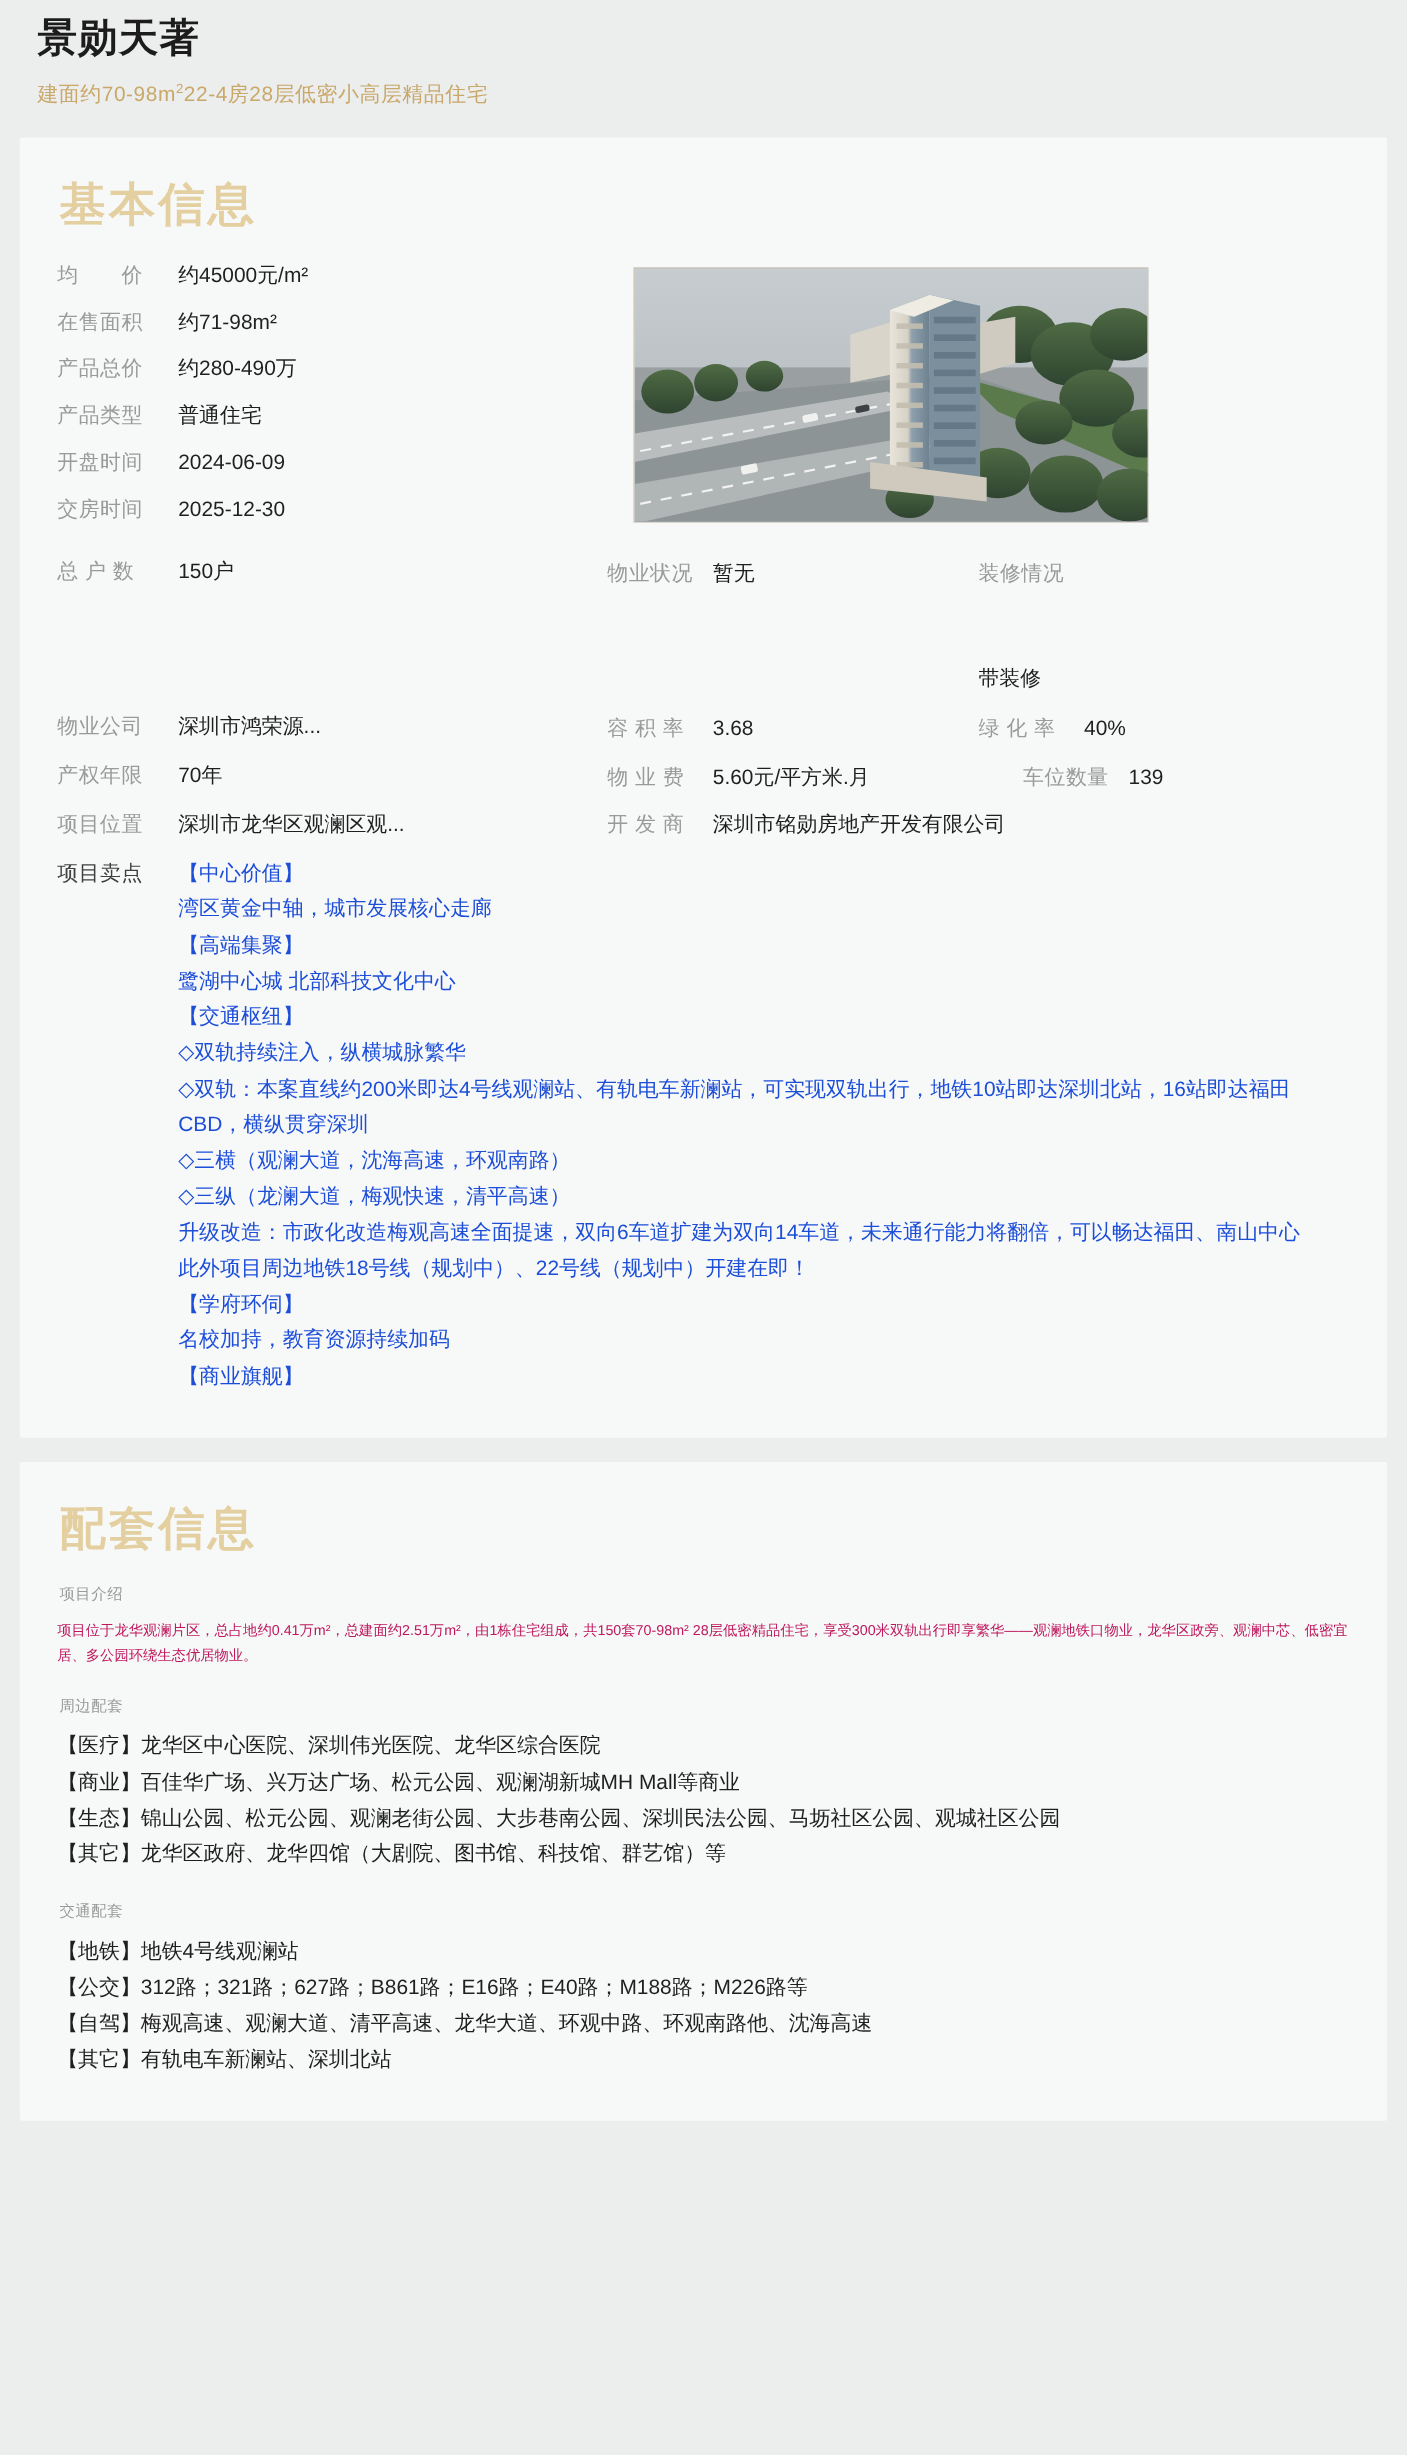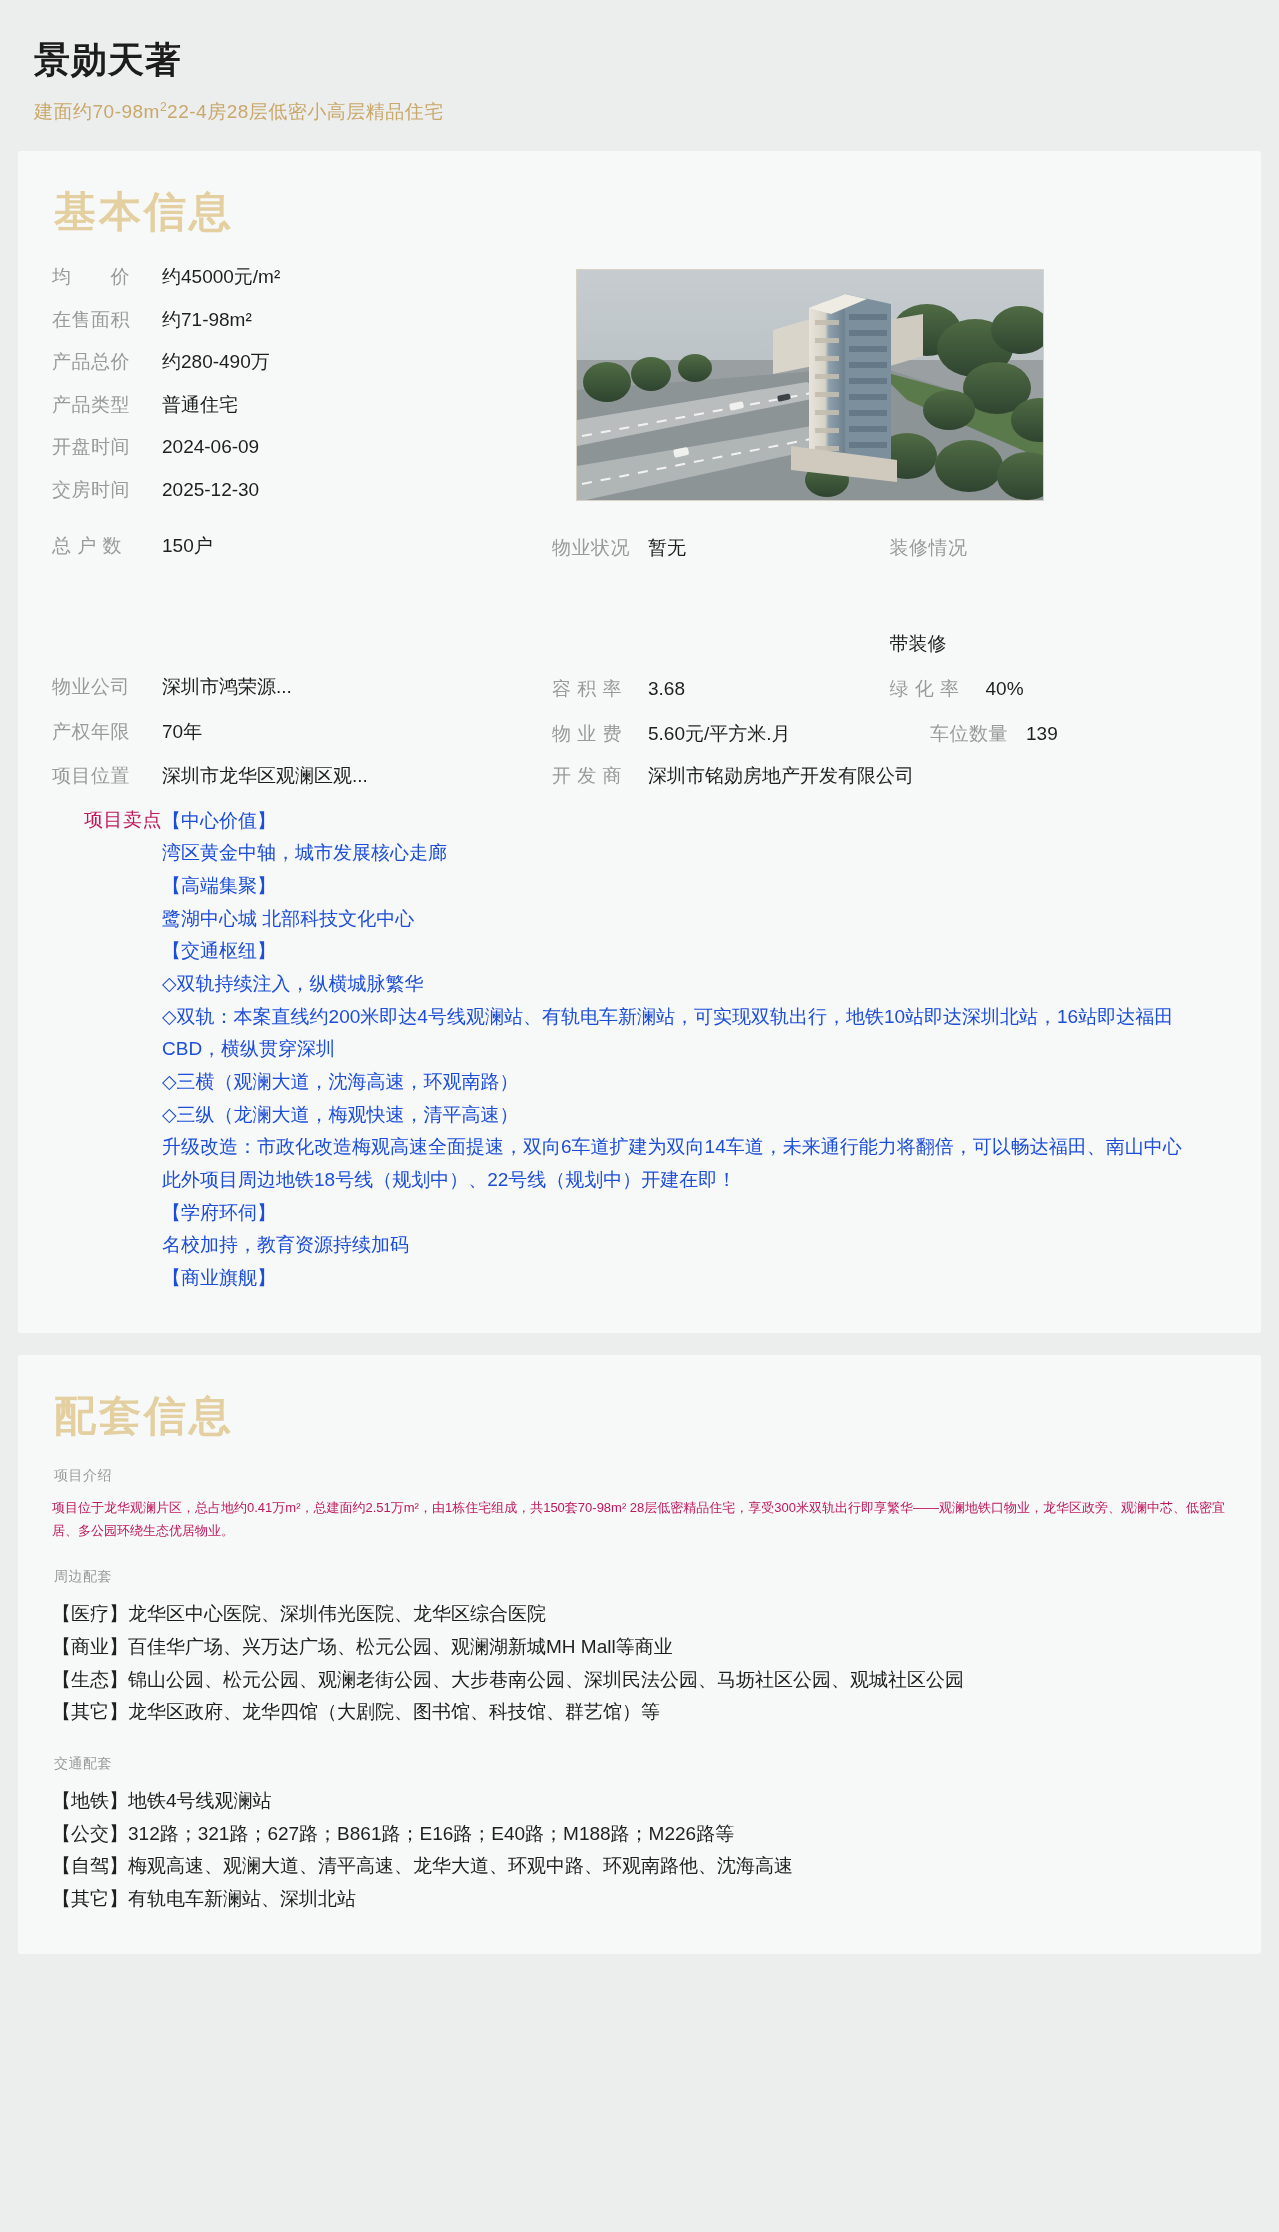--- a/index.html
+++ b/index.html
@@ -11,21 +11,21 @@
   }
   .page {
     width: 1279px;
     min-height: 2232px;
     background: #eceded;
     padding: 0 0 20px 0;
     position: relative;
   }
   
   .header {
-    padding: 36px 34px 18px 34px;
+    padding: 10px 34px 18px 34px;
     background: #eceded;
   }
   .header h1 {
     margin: 0 0 14px 0;
     font-size: 36px;
     font-weight: bold;
     color: #1c1c1c;
     letter-spacing: 1px;
   }
   .header .subtitle {
@@ -102,21 +102,21 @@
   .pair-col { flex: 1 1 50%; }
   .pair-col .row { margin-bottom: 16px; }
   .pair-col .lbl { width: 96px; flex: 0 0 96px; }
 
   
   .points {
     display: flex;
     margin-top: 6px;
     font-size: 19px;
   }
-  .points .lbl { width: 110px; flex: 0 0 110px; color: #be185d; padding-top: 2px; text-align: right;}
+  .points .lbl { width: 110px; flex: 0 0 110px; color: #404040; padding-top: 2px;}
   .points-body { color: #1d4ed8; line-height: 1.72; }
   .points-body div { white-space: pre-wrap; }
 
   
   .sub-label {
     color: #9a9a9a;
     font-size: 14px;
     margin: 26px 0 12px 2px;
     letter-spacing: 0.5px;
   }

